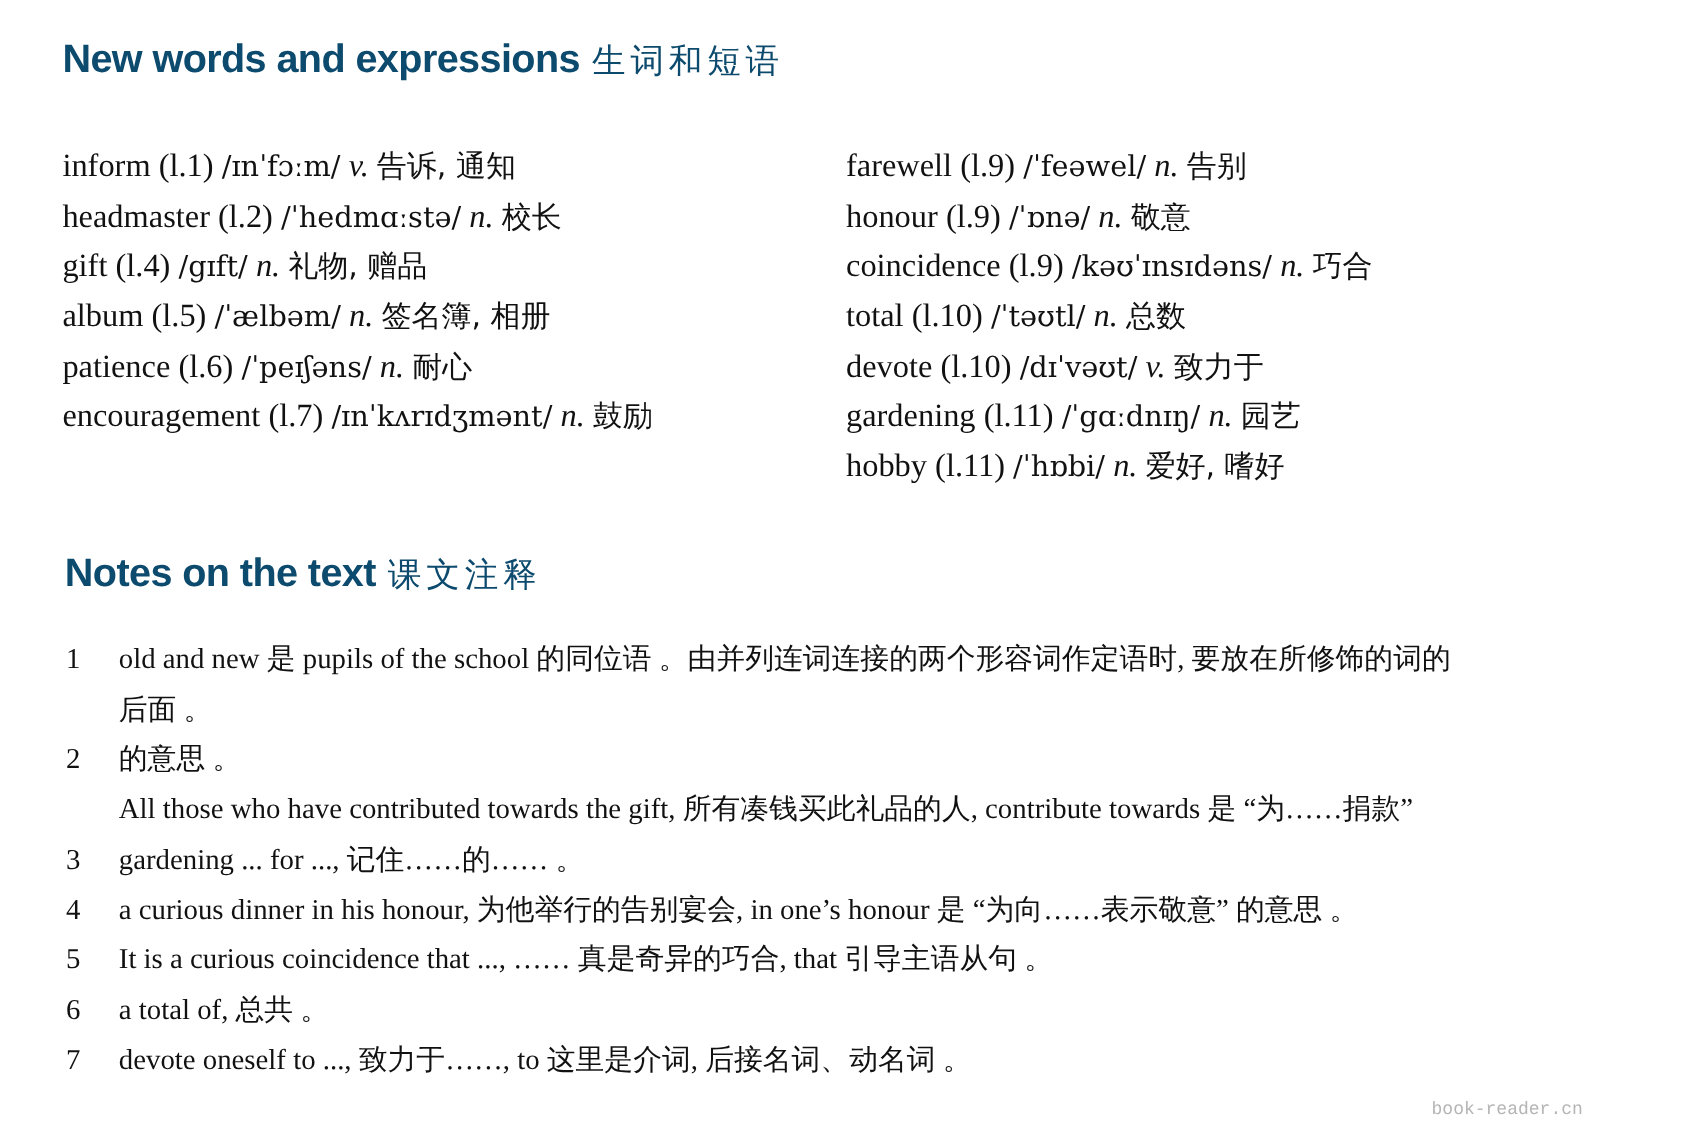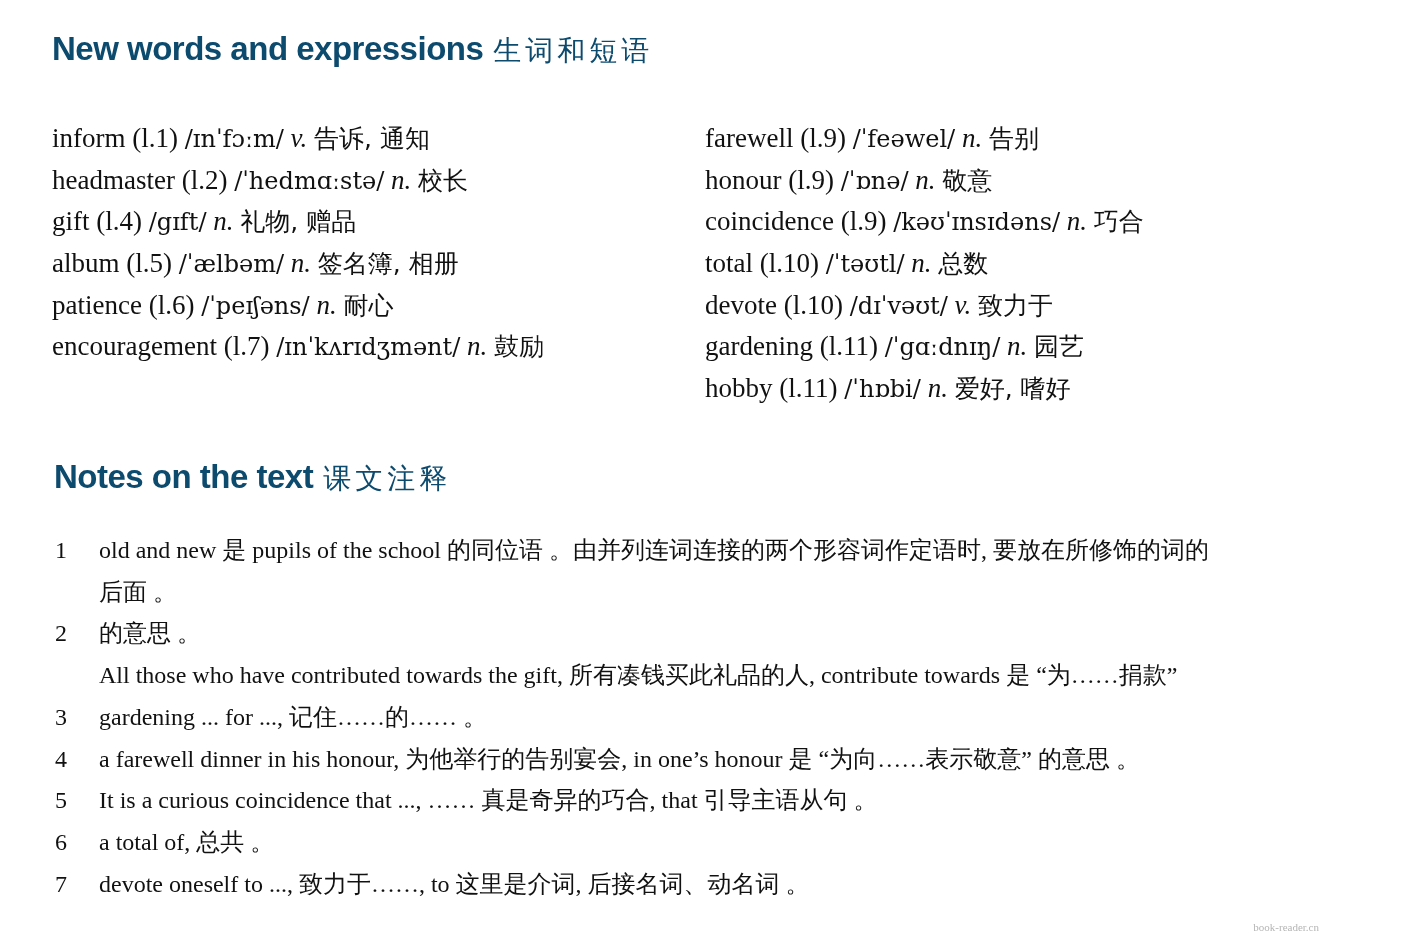--- a/index.html
+++ b/index.html
@@ -33,21 +33,21 @@
 
     .notes { position: absolute; top: 530px; left: 55px; width: 1340px; }
     .note {
       display: flex; font-size: 24px; line-height: 41.7px;
     }
     .note .num { width: 44px; flex: none; }
     .note .body { flex: 1; }
 
     .watermark {
       position: absolute; right: 100px; bottom: 10px;
-      font-family: Liberation Serif, serif; font-size: 11px; color: #b5b5b5; text-align: right;
+      font-family: Liberation Mono, monospace; font-size: 15px; color: #b5b5b5; text-align: right;
     }
   </style>
 </head>
 <body>
 
 <div class="heading" id="h1">
   <span>New words and expressions</span><span class="zh">生词和短语</span>
 </div>
 
 <div class="vocab-col" id="col-left">
@@ -89,21 +89,21 @@
     </div>
     <div class="note">
       <span class="num">3</span>
       <div class="body">
         <div>gardening ... for ..., 记住……的…… 。</div>
       </div>
     </div>
     <div class="note">
       <span class="num">4</span>
       <div class="body">
-        <div>a farewell dinner in his honour, 为他举行的告别宴会, in one’s honour 是 “为向……表示敬意” 的意思 。</div>
+        <div>a curious dinner in his honour, 为他举行的告别宴会, in one’s honour 是 “为向……表示敬意” 的意思 。</div>
       </div>
     </div>
     <div class="note">
       <span class="num">5</span>
       <div class="body">
         <div>It is a curious coincidence that ..., …… 真是奇异的巧合, that 引导主语从句 。</div>
       </div>
     </div>
     <div class="note">
       <span class="num">6</span>

